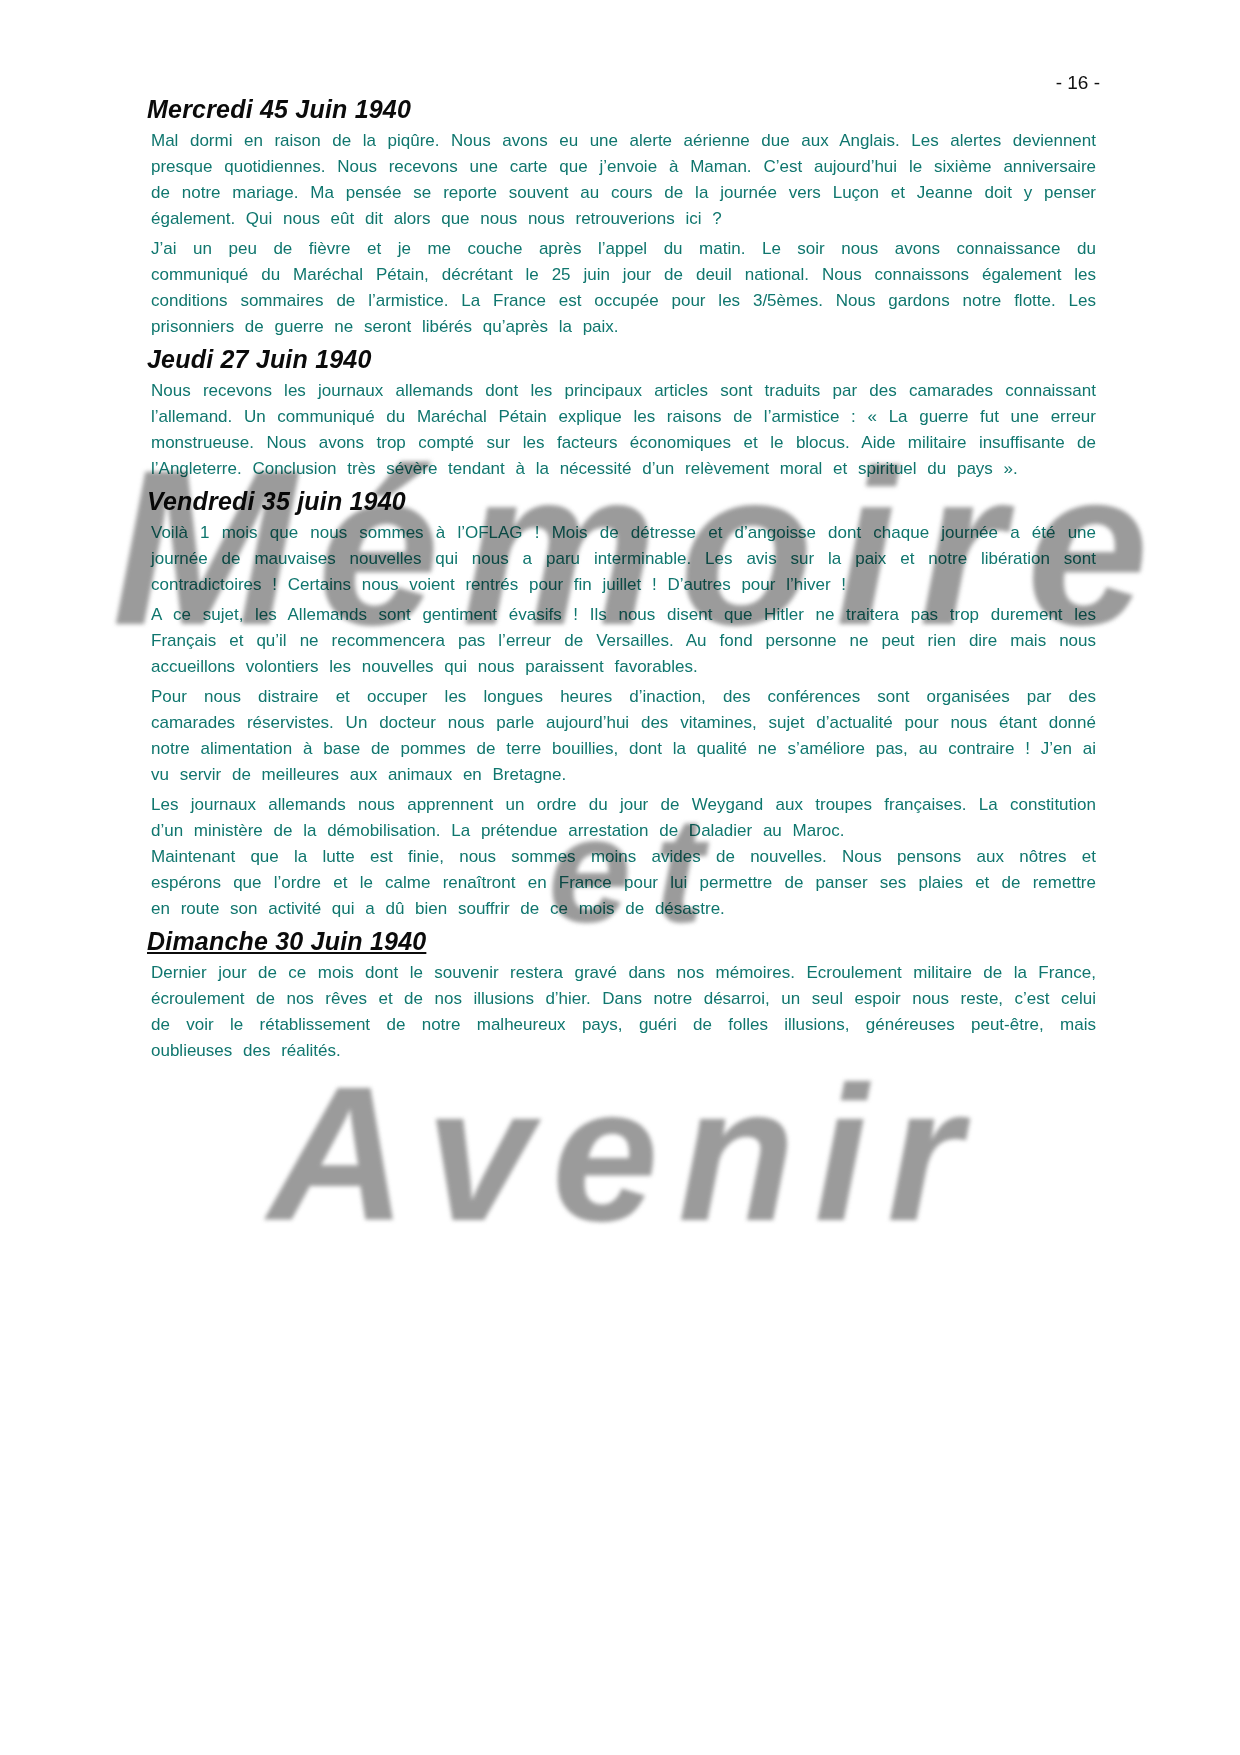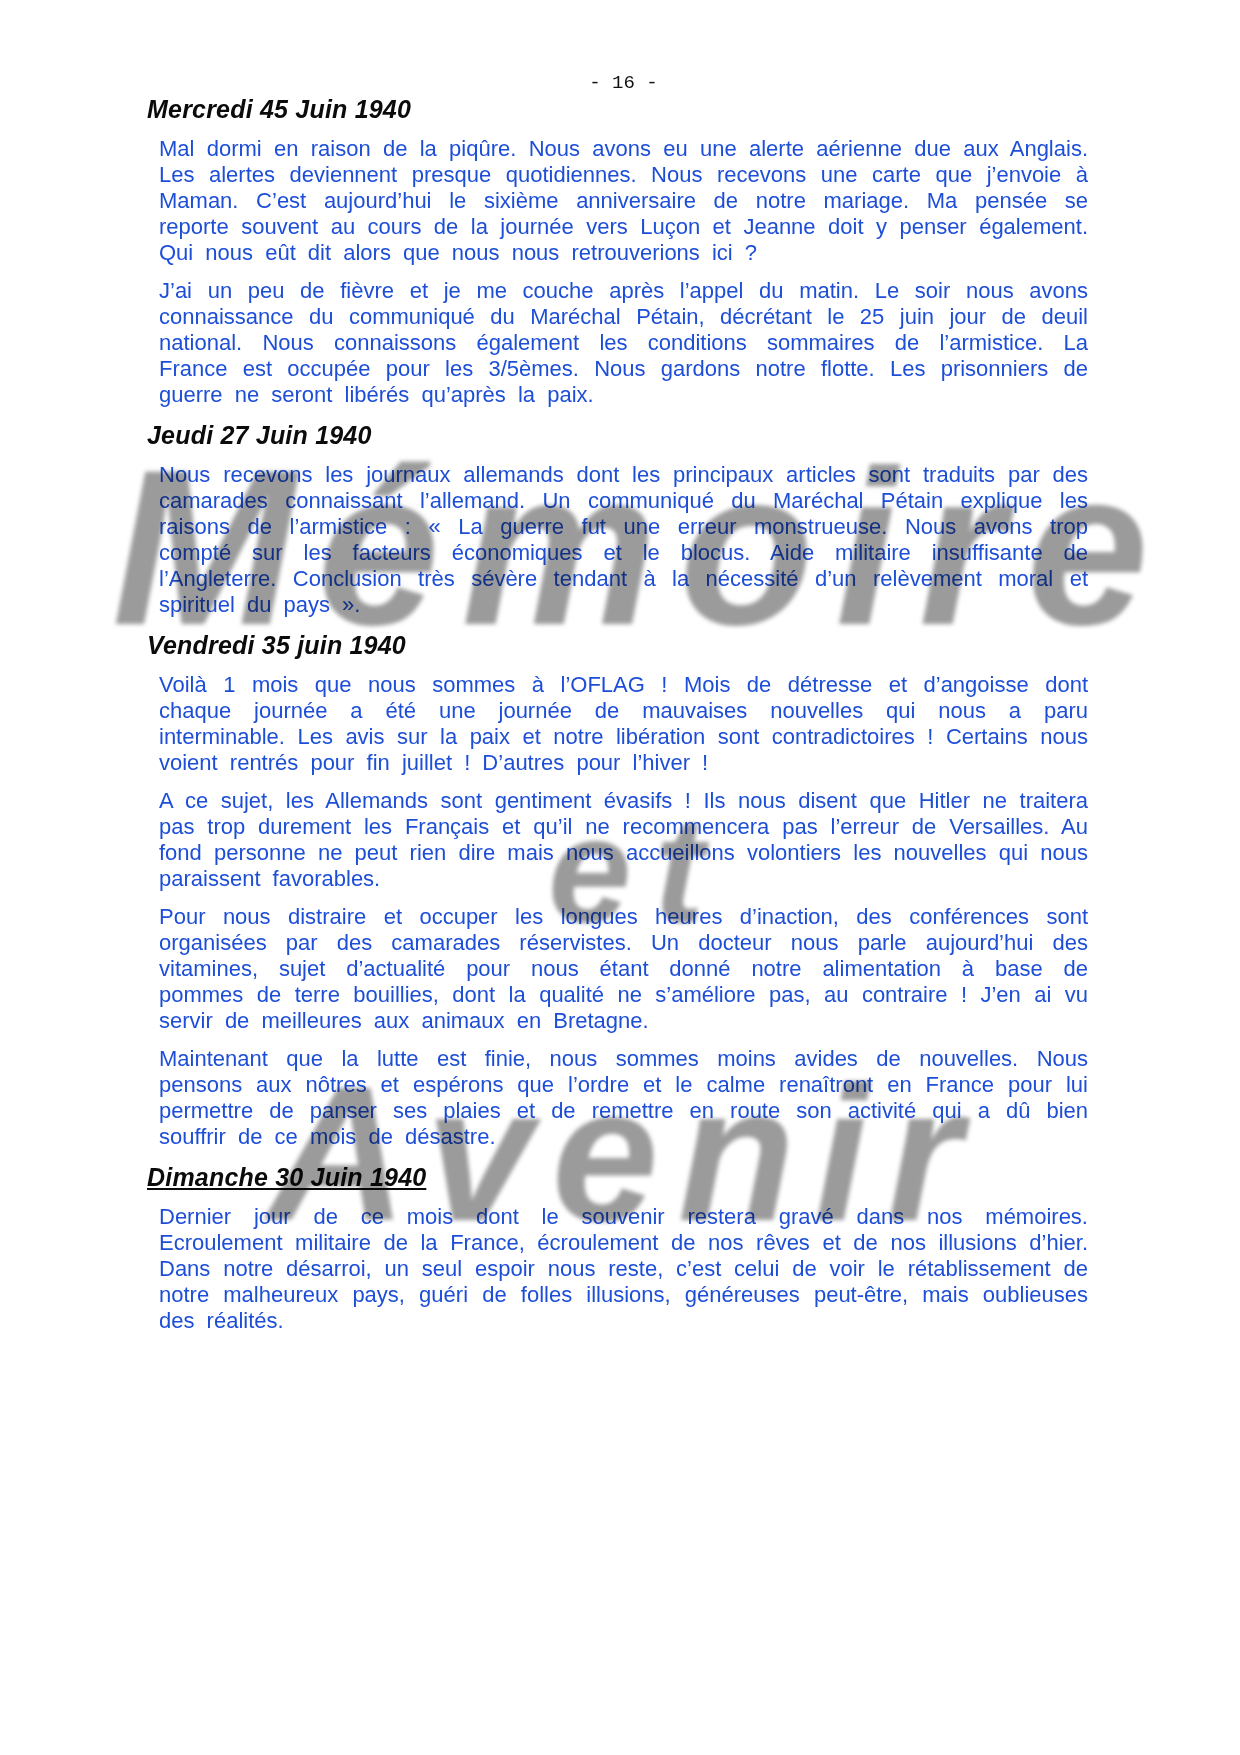--- a/index.html
+++ b/index.html
@@ -11,42 +11,42 @@
     font-family:"Liberation Sans", sans-serif;
     color:#0b0b0b;
   }
   .content {
     position:absolute;
     left:147px; top:0;
     width:953px;
   }
   .pagenum {
     margin:72px 0 0 0;
-    text-align:center;
-    font-family:Liberation Mono, monospace;
+    text-align:right;
+    font-family:Liberation Sans, sans-serif;
     font-size:19px;
     line-height:22px;
     color:#111;
   }
   h2.entry-heading {
     margin:0;
     font-size:25px;
     line-height:30px;
     font-style:italic;
     font-weight:bold;
     letter-spacing:0.2px;
     color:#0b0b0b;
   }
   p.body-par {
-    margin:12px;
-    font-size:22px;
+    margin:4px;
+    font-size:17px;
     line-height:26px;
     text-align:justify;
     word-spacing:6px;
-    color:#1d4ed8;
+    color:#0f766e;
   }
   .part { display:block; text-align:justify; }
   .mt16 { margin-top:16px; }
   .mt18 { margin-top:18px; }
   .mt20 { margin-top:20px; }
   .mt22 { margin-top:22px; }
   .mt26 { margin-top:26px; }
   .mt30 { margin-top:30px; }
   .mt46 { margin-top:46px; }
   .mt48 { margin-top:48px;text-decoration:underline; }
@@ -86,20 +86,21 @@
     <p class="body-par mt16">
       <span class="part">Nous recevons les journaux allemands dont les principaux articles sont traduits par des camarades connaissant l’allemand. Un communiqué du Maréchal Pétain explique les raisons de l’armistice : « La guerre fut une erreur monstrueuse. Nous avons trop compté sur les facteurs économiques et le blocus. Aide militaire insuffisante de l’Angleterre. Conclusion très sévère tendant à la nécessité d’un relèvement moral et spirituel du pays ».</span>
     </p>
 
     <h2 class="entry-heading mt30">Vendredi 35 juin 1940</h2>
     <p class="body-par mt16">Voilà 1 mois que nous sommes à l’OFLAG ! Mois de détresse et d’angoisse dont chaque journée a été une journée de mauvaises nouvelles qui nous a paru interminable. Les avis sur la paix et notre libération sont contradictoires ! Certains nous voient rentrés pour fin juillet ! D’autres pour l’hiver !</p>
     <p class="body-par mt20">A ce sujet, les Allemands sont gentiment évasifs ! Ils nous disent que Hitler ne traitera pas trop durement les Français et qu’il ne recommencera pas l’erreur de Versailles. Au fond personne ne peut rien dire mais nous accueillons volontiers les nouvelles qui nous paraissent favorables.</p>
     <p class="body-par mt20">Pour nous distraire et occuper les longues heures d’inaction, des conférences sont organisées par des camarades réservistes. Un docteur nous parle aujourd’hui des vitamines, sujet d’actualité pour nous étant donné notre alimentation à base de pommes de terre bouillies, dont la qualité ne s’améliore pas, au contraire ! J’en ai vu servir de meilleures aux animaux en Bretagne.</p>
 
     <p class="body-par mt20">
+      <span class="part">Les journaux allemands nous apprennent un ordre du jour de Weygand aux troupes françaises. La constitution d’un ministère de la démobilisation. La prétendue arrestation de Daladier au Maroc.</span>
       <span class="part">Maintenant que la lutte est finie, nous sommes moins avides de nouvelles. Nous pensons aux nôtres et espérons que l’ordre et le calme renaîtront en France pour lui permettre de panser ses plaies et de remettre en route son activité qui a dû bien souffrir de ce mois de désastre.</span>
     </p>
 
     <h2 class="entry-heading mt48">Dimanche 30 Juin 1940</h2>
     <p class="body-par mt16">Dernier jour de ce mois dont le souvenir restera gravé dans nos mémoires. Ecroulement militaire de la France, écroulement de nos rêves et de nos illusions d’hier. Dans notre désarroi, un seul espoir nous reste, c’est celui de voir le rétablissement de notre malheureux pays, guéri de folles illusions, généreuses peut-être, mais oublieuses des réalités.</p>
 
   </div>
 
   <div class="wm wm-memoire">Mémoire</div>
   <div class="wm wm-et">et</div>

